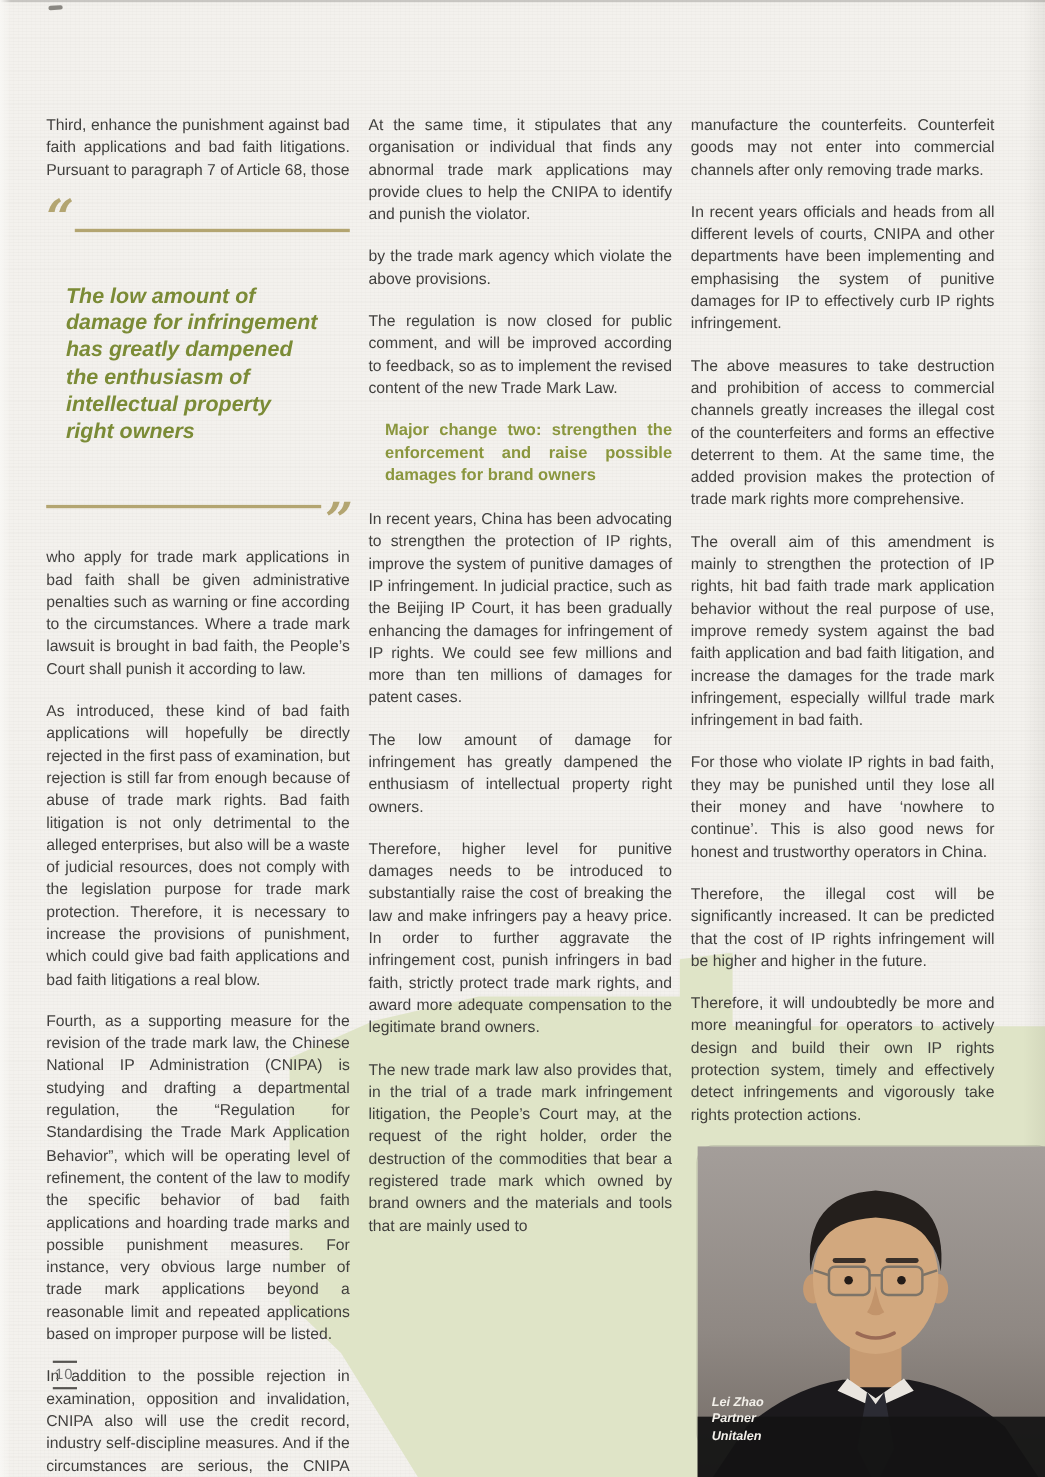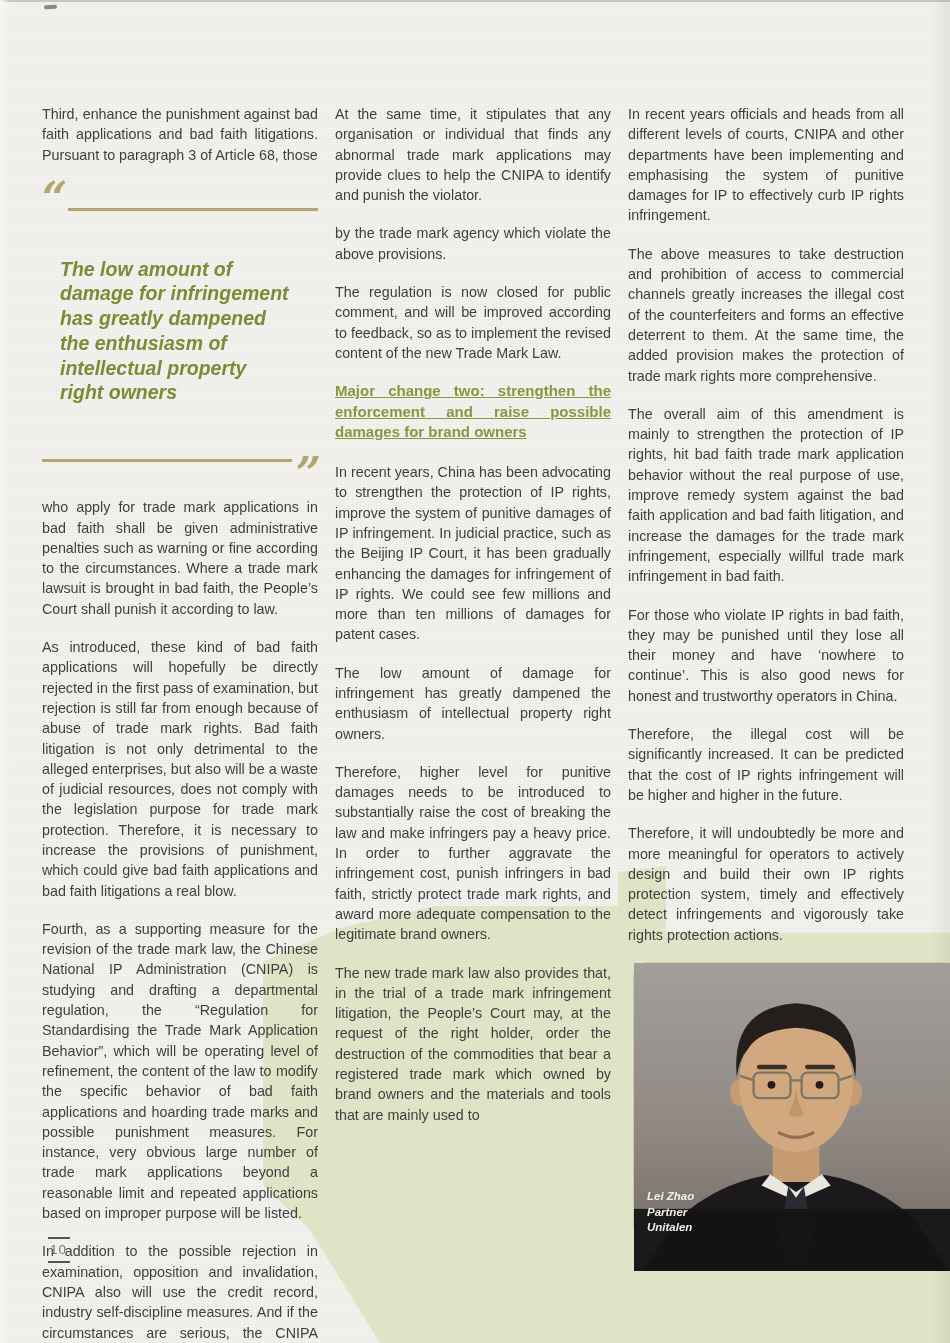--- a/index.html
+++ b/index.html
@@ -50,23 +50,23 @@
     font-size:19.5px;line-height:1.27;
     font-weight:bold;font-style:italic;
     color:#7b8b36;
   }
   .quote-close{display:flex;align-items:flex-start;margin:46px 0 0 0;}
   .quote-rule2{flex:1;height:3px;background:#b3a571;margin:8px 4px 0 0;}
   .quote-close .quote-mark{line-height:1.05;}
   .after-quote{margin-top:26px;}
 
   .section-heading{
-    margin:4px 0 20px 0;
+    margin:4px 0 20px 15px;
     font-size:15px;line-height:1.35;font-weight:bold;
-    color:#8a963e;text-align:justify;text-decoration:underline;
+    color:#8a963e;text-align:justify;
   }
 
   
   .photo{
     position:relative;width:323px;height:276px;margin:10px 0 0 6px;
     box-shadow:0 0 0 1px rgba(60,60,55,0.15);
     border-radius:15px;
   }
   .photo svg{position:absolute;inset:0;display:block;}
   .photo-caption{
@@ -85,21 +85,21 @@
 
 <div class="green-shape"></div>
 <div class="scan-top-edge"></div>
 <div class="scan-left-strip"></div>
 <div class="scan-right-shade"></div>
 <div class="scan-speck"></div>
 
 <div class="columns">
 
   <div class="col">
-    <p>Third, enhance the punishment against bad faith applications and bad faith litigations. Pursuant to paragraph 3 of Article 68, those</p>
+    <p>Third, enhance the punishment against bad faith applications and bad faith litigations. Pursuant to paragraph 7 of Article 68, those</p>
 
     <div class="quote-open">
       <span class="quote-mark">“</span>
       <span class="quote-rule"></span>
     </div>
 
     <div class="pull-quote-text">The low amount of damage for infringement has greatly dampened the enthusiasm of intellectual property right owners</div>
 
     <div class="quote-close">
       <span class="quote-rule2"></span>
@@ -119,20 +119,21 @@
 
     <div class="section-heading">Major change two: strengthen the enforcement and raise possible damages for brand owners</div>
 
     <p>In recent years, China has been advocating to strengthen the protection of IP rights, improve the system of punitive damages of IP infringement. In judicial practice, such as the Beijing IP Court, it has been gradually enhancing the damages for infringement of IP rights. We could see few millions and more than ten millions of damages for patent cases.</p>
     <p>The low amount of damage for infringement has greatly dampened the enthusiasm of intellectual property right owners.</p>
     <p>Therefore, higher level for punitive damages needs to be introduced to substantially raise the cost of breaking the law and make infringers pay a heavy price. In order to further aggravate the infringement cost, punish infringers in bad faith, strictly protect trade mark rights, and award more adequate compensation to the legitimate brand owners.</p>
     <p>The new trade mark law also provides that, in the trial of a trade mark infringement litigation, the People’s Court may, at the request of the right holder, order the destruction of the commodities that bear a registered trade mark which owned by brand owners and the materials and tools that are mainly used to</p>
   </div>
 
   <div class="col">
+    <p>manufacture the counterfeits. Counterfeit goods may not enter into commercial channels after only removing trade marks.</p>
     <p>In recent years officials and heads from all different levels of courts, CNIPA and other departments have been implementing and emphasising the system of punitive damages for IP to effectively curb IP rights infringement.</p>
     <p>The above measures to take destruction and prohibition of access to commercial channels greatly increases the illegal cost of the counterfeiters and forms an effective deterrent to them. At the same time, the added provision makes the protection of trade mark rights more comprehensive.</p>
     <p>The overall aim of this amendment is mainly to strengthen the protection of IP rights, hit bad faith trade mark application behavior without the real purpose of use, improve remedy system against the bad faith application and bad faith litigation, and increase the damages for the trade mark infringement, especially willful trade mark infringement in bad faith.</p>
     <p>For those who violate IP rights in bad faith, they may be punished until they lose all their money and have ‘nowhere to continue’. This is also good news for honest and trustworthy operators in China.</p>
     <p>Therefore, the illegal cost will be significantly increased. It can be predicted that the cost of IP rights infringement will be higher and higher in the future.</p>
     <p>Therefore, it will undoubtedly be more and more meaningful for operators to actively design and build their own IP rights protection system, timely and effectively detect infringements and vigorously take rights protection actions.</p>
 
     <div class="photo">
       <svg viewBox="0 0 289 276">
         <defs>

